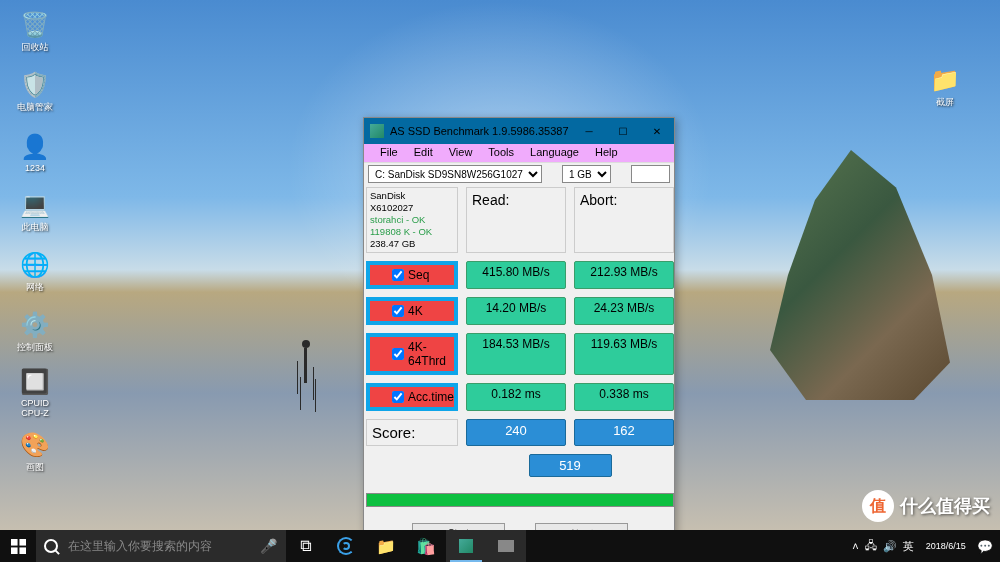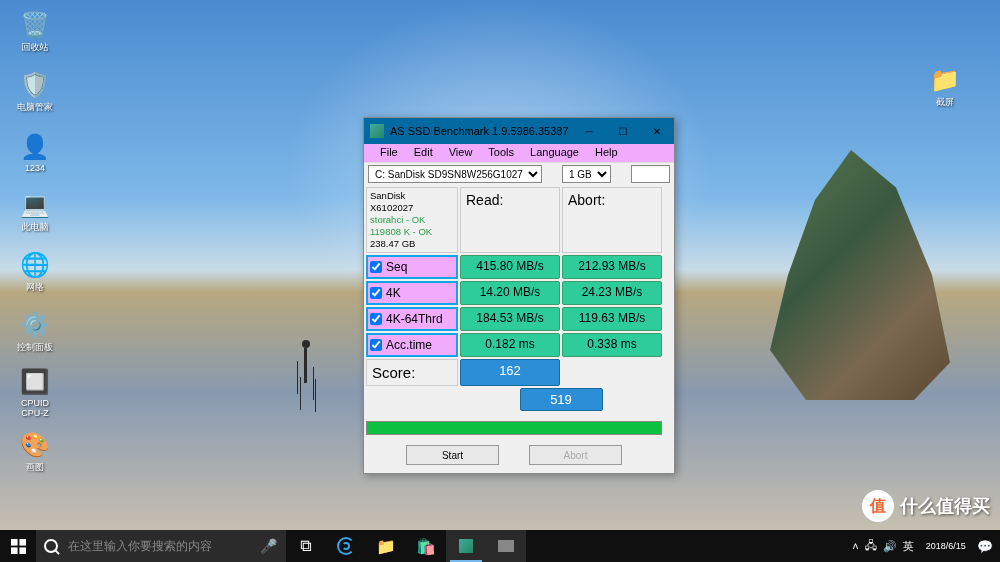--- a/index.html
+++ b/index.html
@@ -26,25 +26,25 @@
 .menubar { height: 19px; background: #f0abfc; display: flex; padding-left: 8px; border-bottom: 1px solid #ddd; }
 .menubar .menu-item { padding: 2px 8px; font-size: 11px; cursor: pointer; }
 
 .toolbar-row { height: 22px; background: #f0f0f0; display: flex; padding: 1px 4px; gap: 20px; align-items: center; }
 .toolbar-row select, .toolbar-row input { font-size: 10px; height: 18px; border: 1px solid #888; background: #fff; padding: 0 2px; }
 .toolbar-row select.drive { flex: 0 0 148px; }
 .toolbar-row select.size { flex: 0 0 46px; }
 .toolbar-row input.compress { flex: 1; min-width: 0; }
 
 .content { background: #f0f0f0; padding: 2px; }
-.grid { display: grid; grid-template-columns: 92px 100px 100px; grid-auto-rows: auto; gap: 2px; }
+.grid { display: grid; grid-template-columns: 92px 100px 100px; grid-auto-rows: auto; gap: 8px; }
 .info-panel { font-size: 9.5px; line-height: 12px; padding: 2px 3px; border: 1px solid #ccc; background: #f0f0f0; }
 .info-panel .ok { color: #2a9d4a; }
 .hdr { padding: 4px 5px; font-size: 14px; border: 1px solid #ccc; background: #f0f0f0; }
-.rowlabel { padding: 3px 2px; font-size: 12px; display: flex; align-items: center; gap: 4px; border: 2px solid #0ea5e9; background: #f0abfc; }
+.rowlabel { padding: 3px 22px; font-size: 12px; display: flex; align-items: center; gap: 4px; border: 4px solid #0ea5e9; background: #ef4444; }
 .rowlabel input[type=checkbox] { width: 12px; height: 12px; }
 .val { text-align: center; padding: 3px 2px; font-size: 12px; border: 1px solid #3a9d6a; background: #2ecc9b; color: #000; border-radius: 2px; }
 .score-label { padding: 4px 5px; font-size: 15px; border: 1px solid #ccc; background: #f0f0f0; }
 .score { text-align: center; padding: 3px; font-size: 13px; border: 1px solid #1a6a9a; background: #2b8ed6; color: #fff; border-radius: 2px; }
 .total-row { grid-column: 2 / span 2; display: flex; justify-content: center; }
 .total-row .score { width: 83px; }
 .progress-wrap { grid-column: 1 / -1; padding: 8px 0 4px; }
 .progress { height: 14px; background: #0dc040; border: 1px solid #888; }
 .btn-row { grid-column: 1 / -1; display: flex; justify-content: center; gap: 30px; padding: 4px 0 6px; }
 .btn { width: 93px; height: 20px; font-size: 10px; background: #e8e8e8; border: 1px solid #999; cursor: pointer; display: flex; align-items: center; justify-content: center; }
@@ -173,20 +173,21 @@
     <div class="val">119.63 MB/s</div>
 
     <div class="rowlabel">
           <input type="checkbox" checked="" style="">
           <span>Acc.time</span>
         </div>
     <div class="val">0.182 ms</div>
     <div class="val">0.338 ms</div>
 
   <div class="score-label">Score:</div>
+  <div class="score">240</div>
   <div class="score">162</div>
   <div></div>
   <div class="total-row">
           <div class="score">519</div>
         </div>
   <div class="progress-wrap">
           <div class="progress"></div>
         </div>
   <div class="btn-row">
     <div class="btn">Start</div>

